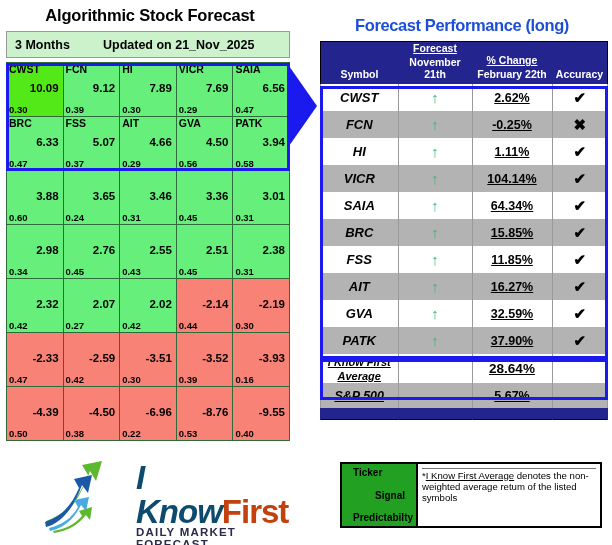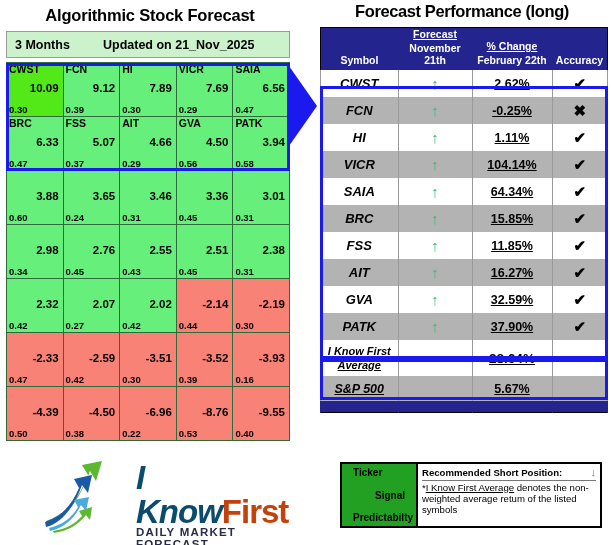--- a/index.html
+++ b/index.html
@@ -11,22 +11,22 @@
     position:relative;
   }
   .panel-left{position:absolute;left:0;top:0;width:300px;height:450px;}
   .panel-right{position:absolute;left:312px;top:0;width:300px;height:450px;}
 
   .title{
     text-align:center;font-weight:bold;font-size:16.5px;color:#000;
     letter-spacing:-0.2px;padding-top:6px;
   }
   .title-right{
-    text-align:center;font-weight:bold;font-size:16.5px;color:#000000;
-    letter-spacing:-0.4px;padding-top:2px;
+    text-align:center;font-weight:bold;font-size:16.5px;color:#1d4ed8;
+    letter-spacing:-0.4px;padding-top:16px;
   }
 
   
   .fc-head{
     margin:6px 10px 0 6px;
     border:1px solid #9a9a9a;
     background:#ccf2cc;
     height:25px;
     display:flex;align-items:center;
     font-weight:bold;font-size:12.5px;color:#000;
@@ -84,21 +84,21 @@
   .perf td{
     height:27px;text-align:center;font-size:12.5px;
     border-left:1px solid #9a9a9a;border-right:1px solid #9a9a9a;
     padding:0;background:#ffffff;
   }
   .perf tr.alt td{background:#b3b3b3;}
   .sym{font-style:italic;font-weight:bold;font-size:13px;color:#000;}
   .pct{font-weight:bold;text-decoration:underline;font-size:12.5px;color:#000;}
   .mark{font-size:15px;font-weight:bold;color:#000;line-height:1;}
   .arw{color:#3cb878;font-size:15px;line-height:1;}
-  .avg-row td{height:36px;background:#fff;}
+  .avg-row td{height:29px;background:#fff;}
   .avg-label{
     font-style:italic;font-weight:bold;font-size:11px;
     text-decoration:underline;line-height:14px;color:#000;
   }
   .sp-row td{background:#b3b3b3;height:25px;}
   .sp-label{font-style:italic;font-weight:bold;font-size:12.5px;text-decoration:underline;}
   .endbar td{background:#24248f;height:11px;border-left:1px solid #24248f;border-right:1px solid #24248f;}
   .tbl-outline{
     position:absolute;left:8px;top:86px;width:288px;height:273px;
     border:3px solid #1a1aee;box-sizing:border-box;pointer-events:none;
@@ -480,19 +480,15 @@
   </div>
 </div>
 
 <div class="legend">
   <div class="lg-left">
     <div class="l1">Ticker</div>
     <div class="l2">Signal</div>
     <div class="l3">Predictabilty</div>
   </div>
   <div class="lg-right">
-    <div class="lg-line">
-      <span class="lbl">Recommended Short Position:</span>
-      <span style="color:#ee4444;font-size:11px;">↓</span>
-    </div>
     <div class="lg-note"><span>*</span><u>I Know First Average</u><span> denotes the non-weighted average retum of the listed symbols</span></div>
   </div>
 </div>
 
 </body></html>

